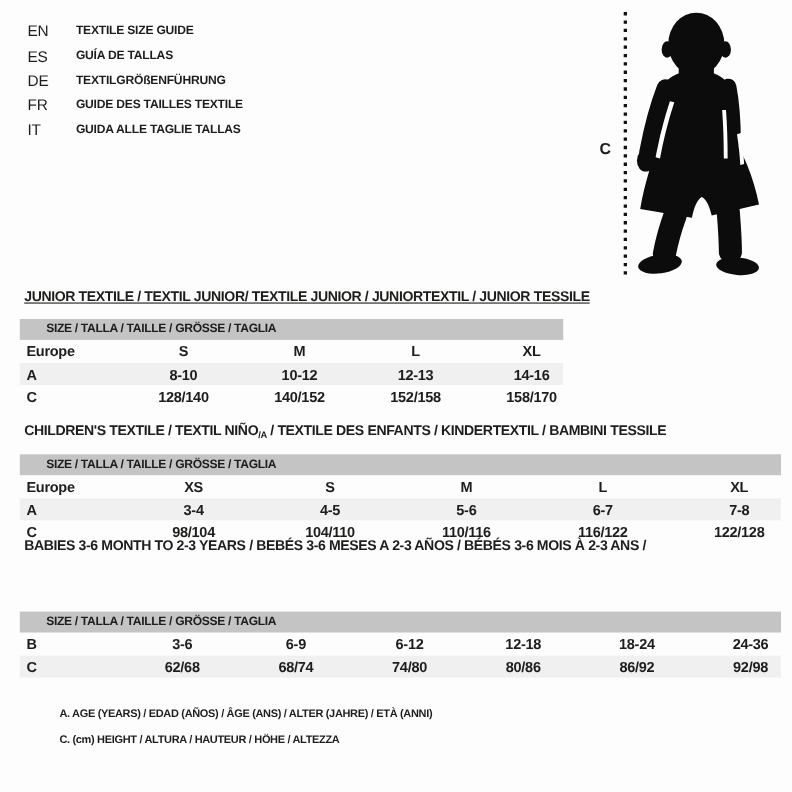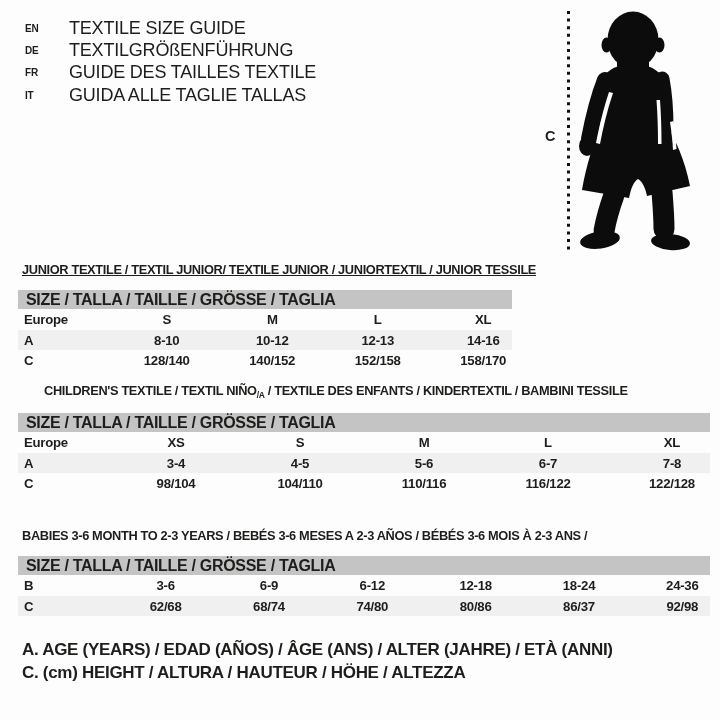--- a/index.html
+++ b/index.html
@@ -8,62 +8,66 @@
     background:#fdfdfd;
     font-family:"Liberation Sans", sans-serif;
     color:#1d1d1b;
     position:relative;
     overflow:hidden;
   }
   .abs{position:absolute;}
   
   .langs{left:25px;top:17px;}
   .lang-row{display:flex;height:22.4px;align-items:center;}
-  .lang-code{width:44px;font-weight:700;font-size:10px;letter-spacing:-0.2px;}
-  .lang-label{font-weight:400;font-size:18px;letter-spacing:-0.2px;white-space:nowrap;}
+  .lang-code{width:44px;font-weight:400;font-size:14px;letter-spacing:-0.2px;}
+  .lang-label{font-weight:700;font-size:11px;letter-spacing:-0.2px;white-space:nowrap;}
   
   .figure{left:558px;top:0px;width:160px;height:258px;}
   .measure-c{left:545px;top:128px;font-weight:700;font-size:14.5px;}
   
   .sec-heading{
     font-weight:700;font-size:12.8px;letter-spacing:-0.35px;
     white-space:nowrap;left:22px;
   }
   .sec-heading .subscr{font-size:8.5px;vertical-align:-3px;}
   .h-junior{top:262px;text-decoration:underline;}
-  .h-children{top:383px;margin-left:22px;}
-  .h-babies{top:486px;line-height:20.5px;margin-top:40px;}
+  .h-children{top:383px;}
+  .h-babies{top:486px;line-height:20.5px;}
   
   .size-table{left:18px;}
   .t-junior{top:290px;width:494px;}
   .t-children{top:413px;width:692px;}
   .t-babies{top:556px;width:692px;}
   .size-bar{
     background:#c4c4c4;height:19px;line-height:19.5px;
-    padding-left:8px;font-weight:700;font-size:16px;letter-spacing:-0.3px;
+    padding-left:24px;font-weight:700;font-size:11px;letter-spacing:-0.3px;
   }
   .t-row{display:flex;height:20.7px;align-items:center;
     font-size:13.2px;font-weight:700;letter-spacing:-0.25px;gap:48px;}
   .t-row.shaded{background:#f0f0f0;}
   .t-label{width:72px;padding-left:6px;box-sizing:border-box;}
   .t-cell{flex:1;text-align:center;}
   
   .footnotes{left:22px;top:639px;}
-  .footnote{font-weight:700;font-size:17px;letter-spacing:-0.3px;
-    height:22.8px;line-height:22.8px;white-space:nowrap;}
+  .footnote{font-weight:700;font-size:10px;letter-spacing:-0.3px;
+    height:22.8px;line-height:22.8px;white-space:nowrap;margin-left:32px;}
 </style>
 </head>
 <body style="background: rgb(253, 253, 253); color: rgb(29, 29, 27);">
 
 <div>
 
   <div class="abs langs" id="langs">
       <div class="lang-row">
         <div class="lang-code">EN</div>
         <div class="lang-label">TEXTILE SIZE GUIDE</div>
+      </div>
+      <div class="lang-row">
+        <div class="lang-code">ES</div>
+        <div class="lang-label">GUÍA DE TALLAS</div>
       </div>
       <div class="lang-row">
         <div class="lang-code">DE</div>
         <div class="lang-label">TEXTILGRÖßENFÜHRUNG</div>
       </div>
       <div class="lang-row">
         <div class="lang-code">FR</div>
         <div class="lang-label">GUIDE DES TAILLES TEXTILE</div>
       </div>
       <div class="lang-row">
@@ -179,21 +183,21 @@
           <div class="t-cell">12-18</div>
           <div class="t-cell">18-24</div>
           <div class="t-cell">24-36</div>
         </div>
         <div class="t-row shaded">
           <div class="t-label">C</div>
           <div class="t-cell">62/68</div>
           <div class="t-cell">68/74</div>
           <div class="t-cell">74/80</div>
           <div class="t-cell">80/86</div>
-          <div class="t-cell">86/37</div>
+          <div class="t-cell">86/92</div>
           <div class="t-cell">92/98</div>
         </div>
       </div>
   </div>
 
   <div class="abs footnotes" id="footnotes">
       <div class="footnote">A. AGE (YEARS) / EDAD (AÑOS) / ÂGE (ANS) / ALTER (JAHRE) / ETÀ (ANNI)</div>
       <div class="footnote">C. (cm) HEIGHT / ALTURA / HAUTEUR / HÖHE / ALTEZZA</div>
     </div>
 

